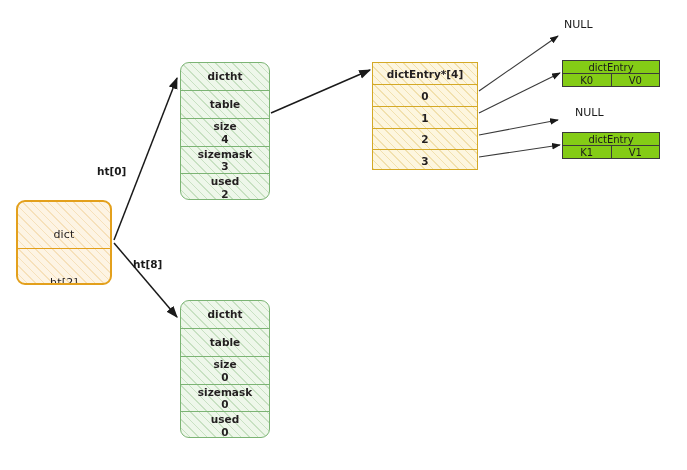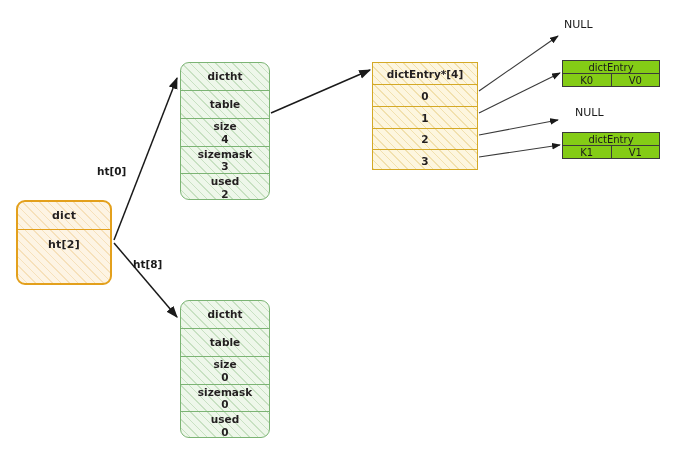--- a/index.html
+++ b/index.html
@@ -11,21 +11,21 @@
   .node{position:absolute;box-sizing:border-box;}
   .cell{box-sizing:border-box;display:flex;flex-direction:column;
         align-items:center;justify-content:center;text-align:center;}
 
   
   .dict-node{border:2px solid #e3a01c;border-radius:9px;overflow:hidden;
      background-color:#fdf4e4;
      background-image:repeating-linear-gradient(45deg,
         rgba(230,180,90,.30) 0 1px, rgba(0,0,0,0) 1px 6px);}
   .dict-node .cell{border-bottom:1.5px solid #e3a01c;color:#231f20;
-     font-size:11px;font-weight:700;letter-spacing:.2px;}
+     font-size:11px;font-weight:400;letter-spacing:.2px;margin-top:19px;}
   .dict-node .cell:last-child{border-bottom:none;}
 
   
   .ht-node{border:1.6px solid #7cb474;border-radius:9px;overflow:hidden;
      background-color:#eef7ea;
      background-image:repeating-linear-gradient(45deg,
         rgba(120,178,110,.32) 0 1px, rgba(0,0,0,0) 1px 6px);}
   .ht-node .cell{border-bottom:1.4px solid #7cb474;color:#231f20;
      font-size:10.5px;font-weight:700;line-height:1.15;text-align:right;}
   .ht-node .cell:last-child{border-bottom:none;}

